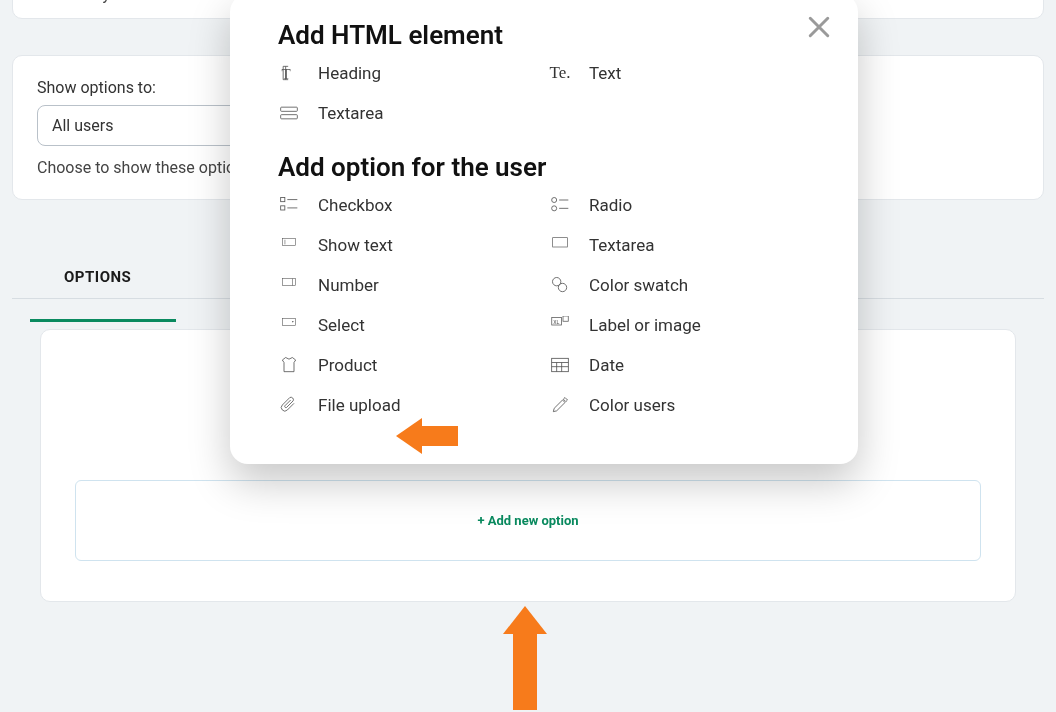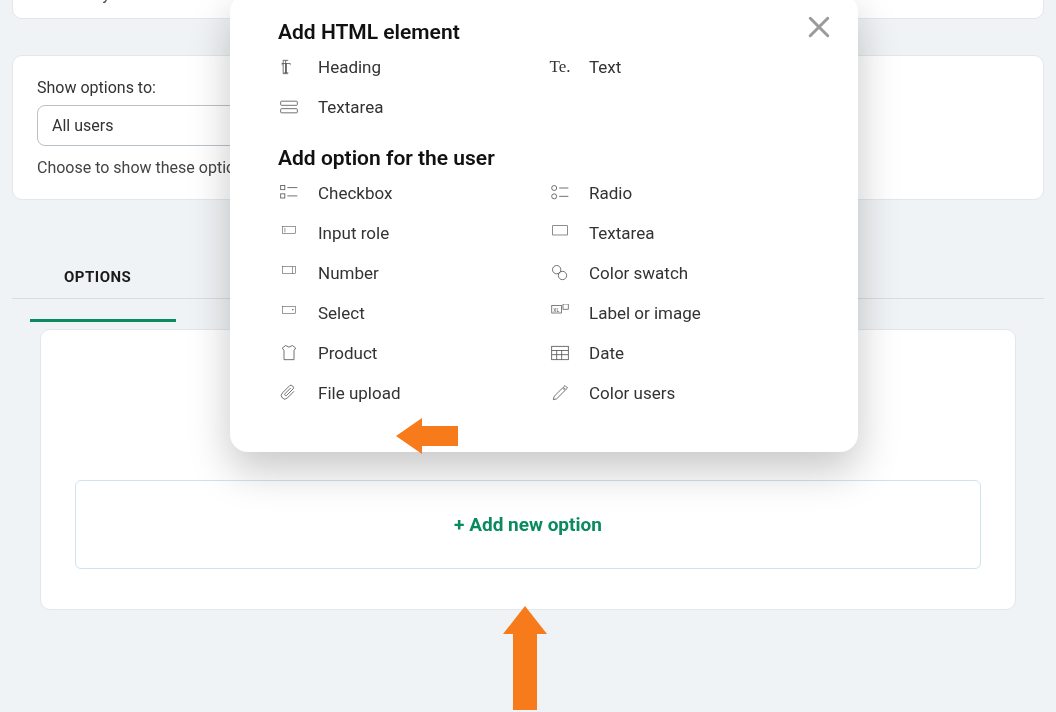--- a/index.html
+++ b/index.html
@@ -50,37 +50,37 @@
     }
     .panel {
       background:#fff; border:1px solid #e3e7eb; border-radius:10px;
       margin:30px 40px 0 40px; padding:0 20px 40px 20px; position:relative;
     }
     .addnew {
       margin:150px 14px 0 14px;
       border:1px solid #cfe3ef; border-radius:6px;
       background:#fff;
       text-align:center; padding:32px 0;
-      font-weight:700; font-size:19px;
+      font-weight:700; font-size:13px;
       color:#0a8a5f;
       cursor:pointer;
     }
     
     .modal {
       position:absolute; left:230px; top:-6px;
       width:628px;
       background:#fff; border-radius:18px;
       box-shadow:0 18px 42px rgba(0,0,0,0.22);
       padding:26px 48px 34px 48px;
     }
     .close {
       position:absolute; right:24px; top:18px;
       width:30px; height:30px; cursor:pointer; color:#8b8b8b;
     }
-    .mh { font-weight:600; font-size:21px; color:#111; margin-bottom:12px; }
+    .mh { font-weight:600; font-size:26px; color:#111; margin-bottom:12px; }
     .grid {
       display:grid; grid-template-columns:1fr 1fr; column-gap:10px; row-gap:18px;
       margin-bottom:14px;
     }
     .opt {
       display:flex; align-items:center; gap:18px;
       font-size:17px; color:#333; cursor:pointer;
     }
     .ic { width:22px; height:22px; display:flex; align-items:center; justify-content:center; color:#555; }
     .mh2 { margin-top:28px; }
@@ -197,21 +197,21 @@
         </span>
       <span>Radio</span>
     </div>
     <div class="opt">
       <span class="ic">
           <svg viewBox="0 0 24 24" width="22" height="14">
             <rect x="1" y="1" width="22" height="12" stroke="#555" fill="none"></rect>
             <line x1="5" y1="3" x2="5" y2="11" stroke="#555"></line>
           </svg>
         </span>
-      <span>Input role</span>
+      <span>Show text</span>
     </div>
     <div class="opt">
       <span class="ic">
           <svg viewBox="0 0 24 24" width="22" height="16">
             <rect x="1" y="1" width="22" height="14" stroke="#555" fill="none"></rect>
           </svg>
         </span>
       <span>Textarea</span>
     </div>
     <div class="opt">

